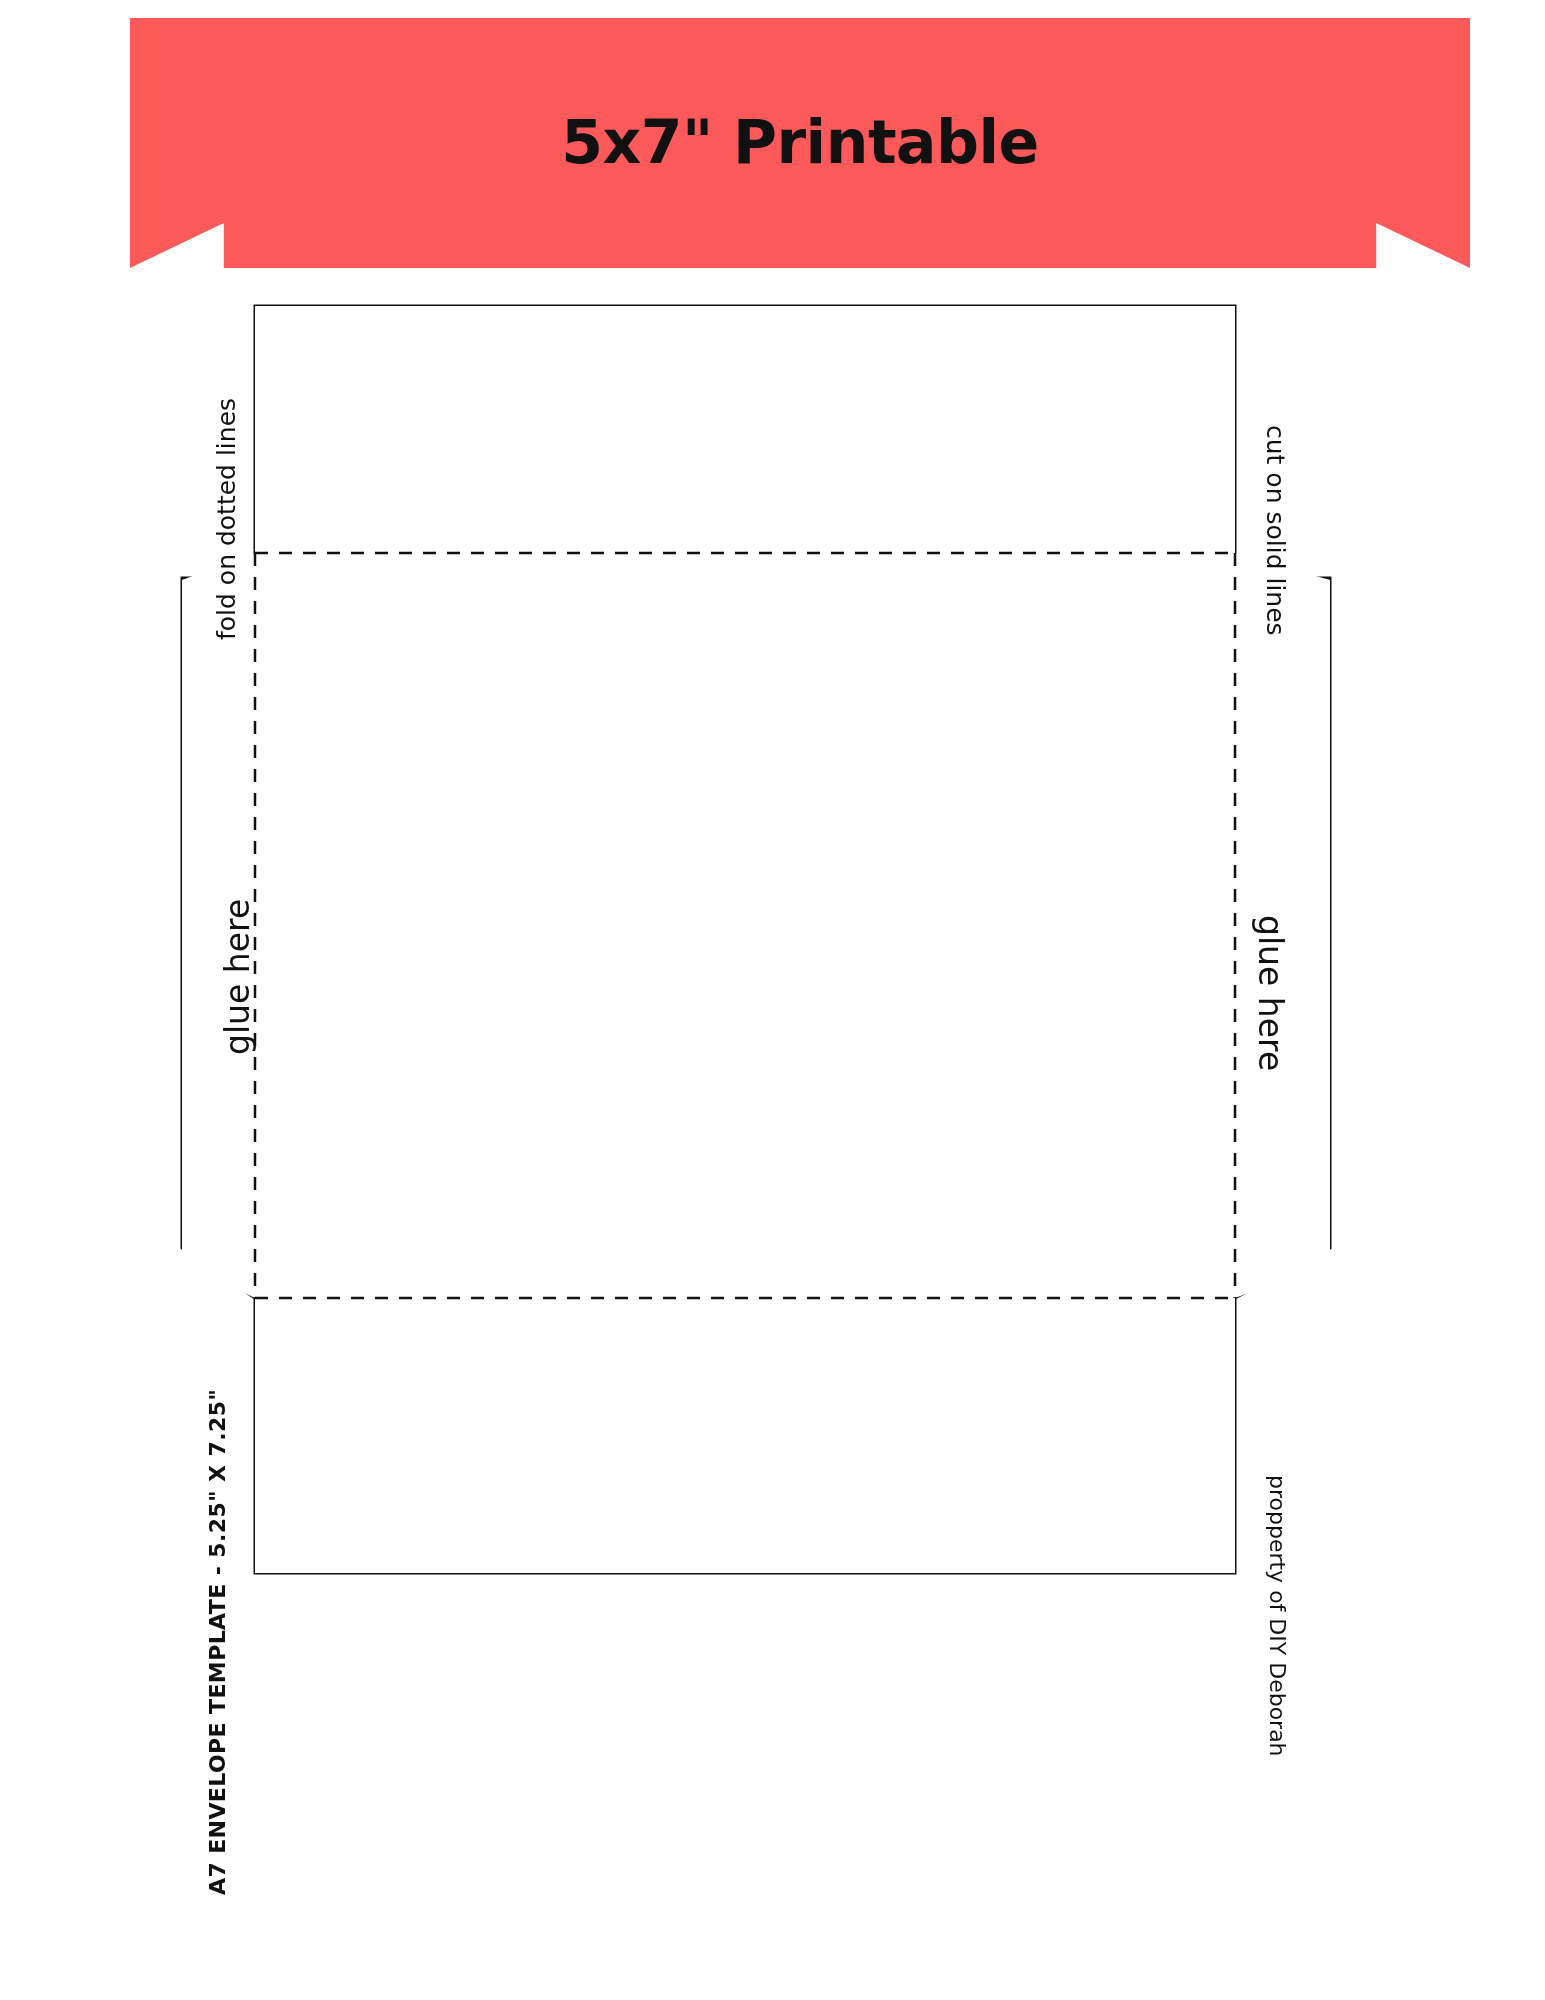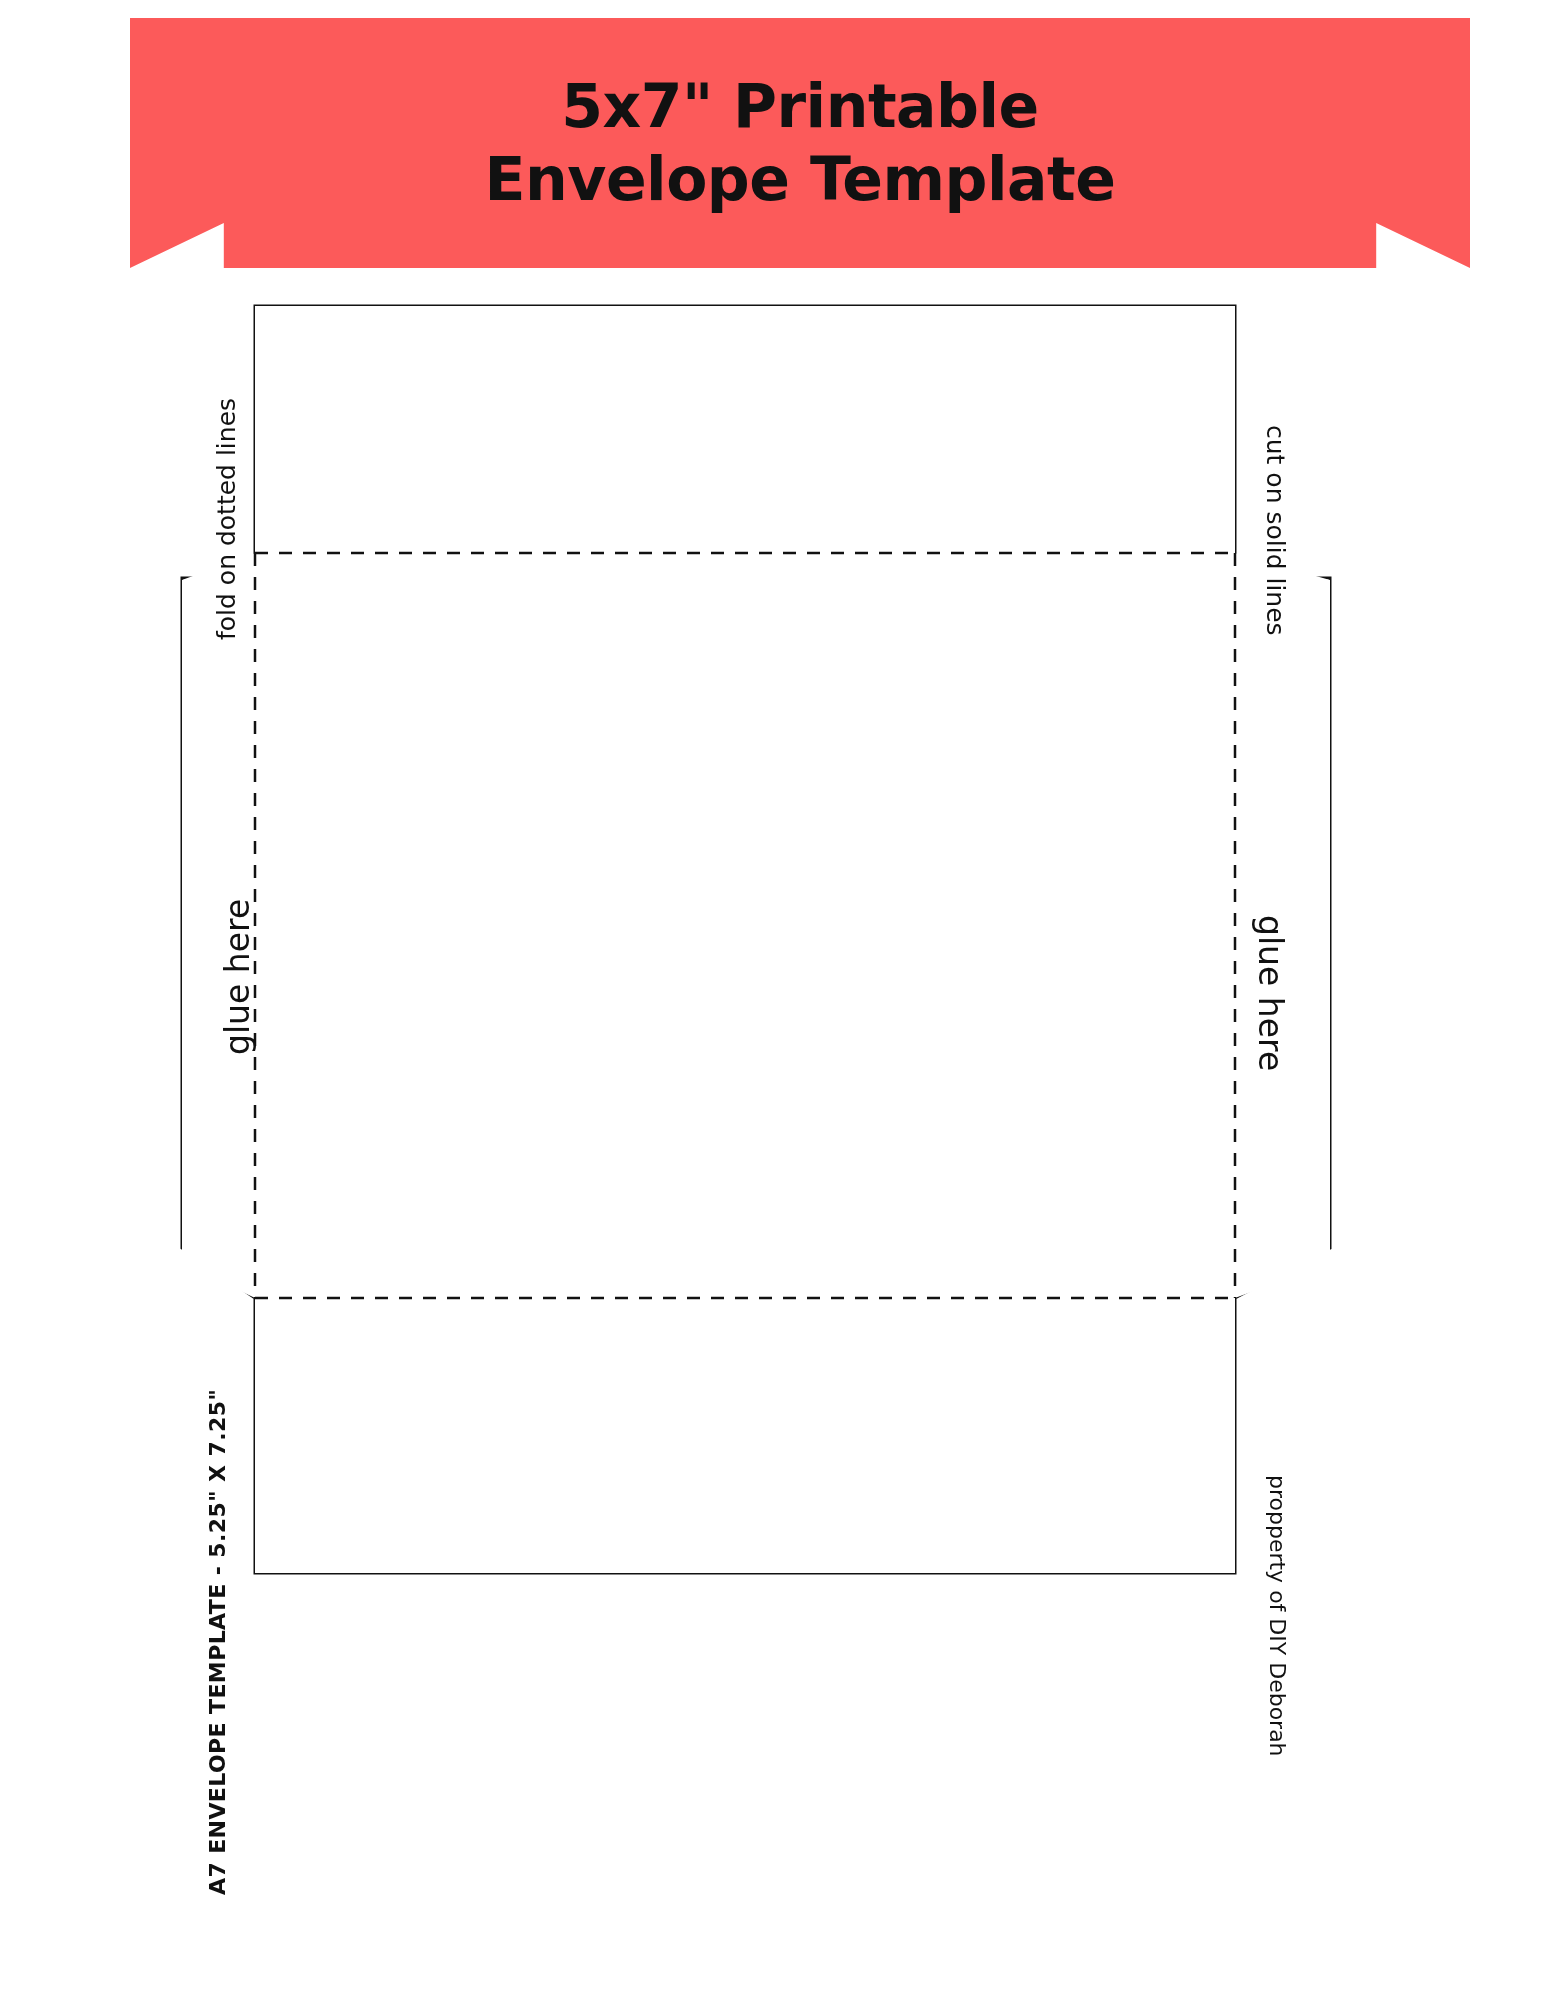--- a/index.html
+++ b/index.html
@@ -92,21 +92,20 @@
   #lbl-cut   { left: 1290px; top: 425px;  font-size: 25px; }
   #lbl-glue-right { left: 1290px; top: 915px; font-size: 33px; }
 </style>
 </head>
 <body>
 
 <div class="banner-wrap">
   <div class="banner"></div>
   <div class="banner-inner">
     <div class="banner-line">5x7" Printable</div>
-    <div class="banner-line">Envelope Template</div>
   </div>
 </div>
 
 <div class="diagram">
   <svg width="1545" height="1712" viewBox="0 0 1545 1712" xmlns="http://www.w3.org/2000/svg">
 
     <path d="M 255 18
              L 1235 18
              L 1235 290
              L 1330 290

